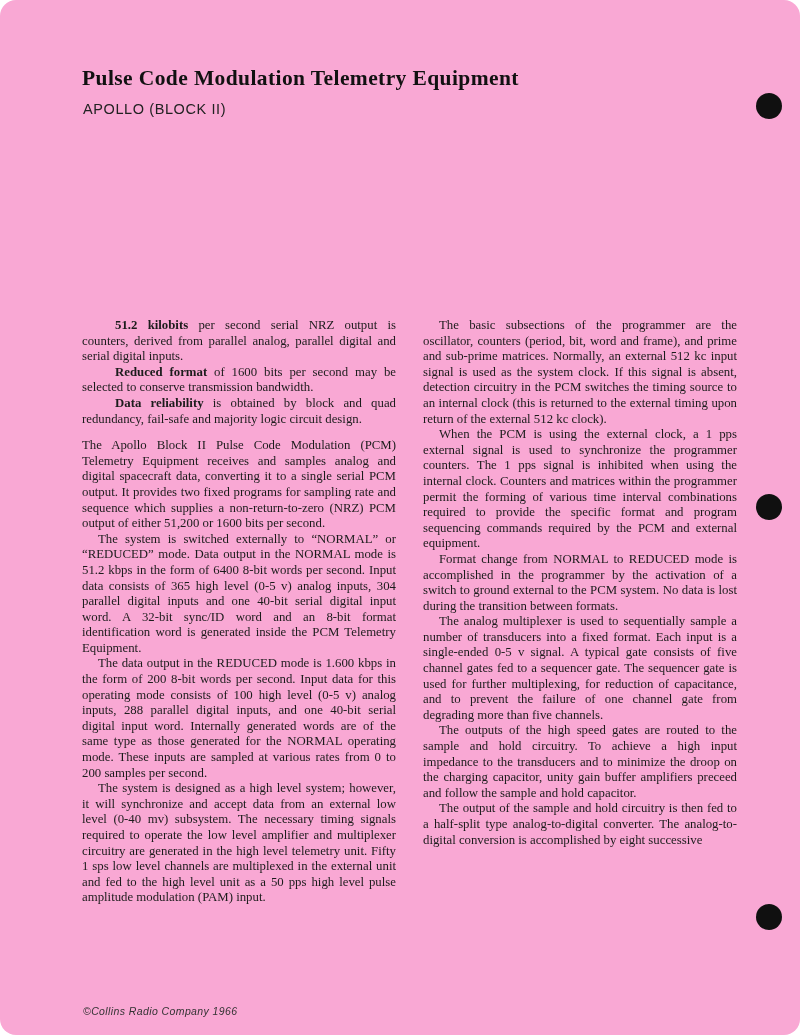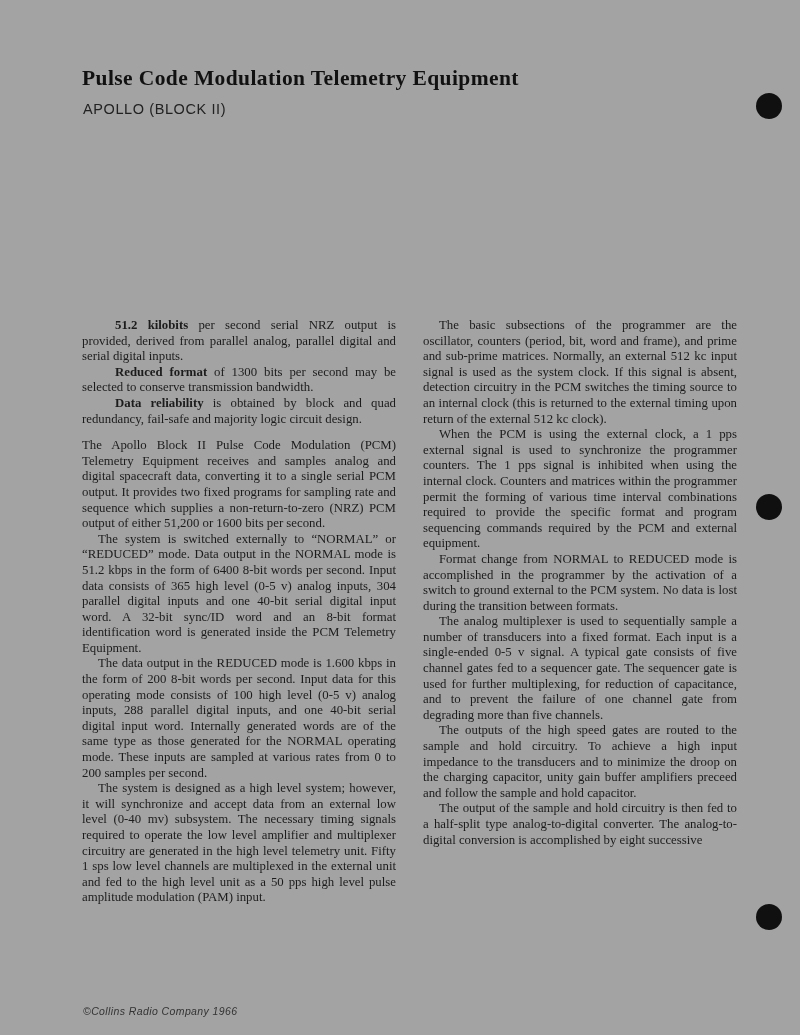--- a/index.html
+++ b/index.html
@@ -11,21 +11,22 @@
     width: 800px;
     height: 1035px;
     position: relative;
     font-family: "Liberation Serif", serif;
     color: #1a1a1a;
     overflow: hidden;
   }
   .page {
     position: absolute;
     inset: 0;
-    background: #a3a3a3;
+    background: #f9a8d4;
+    border-radius: 16px;
   }
   .title {
     position: absolute;
     left: 82px;
     top: 66px;
     width: 560px;
     font-family: "Liberation Serif", serif;
     font-weight: bold;
     font-size: 21.5px;
     letter-spacing: 0.4px;
@@ -111,22 +112,22 @@
   <div class="title">Pulse Code Modulation Telemetry Equipment</div>
   <div class="subtitle">APOLLO (BLOCK II)</div>
 
   <div class="punch-hole hole-1"></div>
   <div class="punch-hole hole-2"></div>
   <div class="punch-hole hole-3"></div>
 
   <div class="columns">
 
     <div class="col">
-      <p><span class="lead">51.2 kilobits</span><span> per second serial NRZ output is provided, derived from parallel analog, parallel digital and serial digital inputs.</span></p>
-      <p><span class="lead">Reduced format</span><span> of 1300 bits per second may be selected to conserve transmission bandwidth.</span></p>
+      <p><span class="lead">51.2 kilobits</span><span> per second serial NRZ output is counters, derived from parallel analog, parallel digital and serial digital inputs.</span></p>
+      <p><span class="lead">Reduced format</span><span> of 1600 bits per second may be selected to conserve transmission bandwidth.</span></p>
       <p><span class="lead">Data reliability</span><span> is obtained by block and quad redundancy, fail-safe and majority logic circuit design.</span></p>
       <p class="gap-before">The Apollo Block II Pulse Code Modulation (PCM) Telemetry Equipment receives and samples analog and digital spacecraft data, converting it to a single serial PCM output. It provides two fixed programs for sampling rate and sequence which supplies a non-return-to-zero (NRZ) PCM output of either 51,200 or 1600 bits per second.</p>
       <p class="indent">The system is switched externally to “NORMAL” or “REDUCED” mode. Data output in the NORMAL mode is 51.2 kbps in the form of 6400 8-bit words per second. Input data consists of 365 high level (0-5 v) analog inputs, 304 parallel digital inputs and one 40-bit serial digital input word. A 32-bit sync/ID word and an 8-bit format identification word is generated inside the PCM Telemetry Equipment.</p>
       <p class="indent">The data output in the REDUCED mode is 1.600 kbps in the form of 200 8-bit words per second. Input data for this operating mode consists of 100 high level (0-5 v) analog inputs, 288 parallel digital inputs, and one 40-bit serial digital input word. Internally generated words are of the same type as those generated for the NORMAL operating mode. These inputs are sampled at various rates from 0 to 200 samples per second.</p>
       <p class="indent">The system is designed as a high level system; however, it will synchronize and accept data from an external low level (0-40 mv) subsystem. The necessary timing signals required to operate the low level amplifier and multiplexer circuitry are generated in the high level telemetry unit. Fifty 1 sps low level channels are multiplexed in the external unit and fed to the high level unit as a 50 pps high level pulse amplitude modulation (PAM) input.</p>
     </div>
 
     <div class="col">
       <p class="indent">The basic subsections of the programmer are the oscillator, counters (period, bit, word and frame), and prime and sub-prime matrices. Normally, an external 512 kc input signal is used as the system clock. If this signal is absent, detection circuitry in the PCM switches the timing source to an internal clock (this is returned to the external timing upon return of the external 512 kc clock).</p>
       <p class="indent">When the PCM is using the external clock, a 1 pps external signal is used to synchronize the programmer counters. The 1 pps signal is inhibited when using the internal clock. Counters and matrices within the programmer permit the forming of various time interval combinations required to provide the specific format and program sequencing commands required by the PCM and external equipment.</p>

